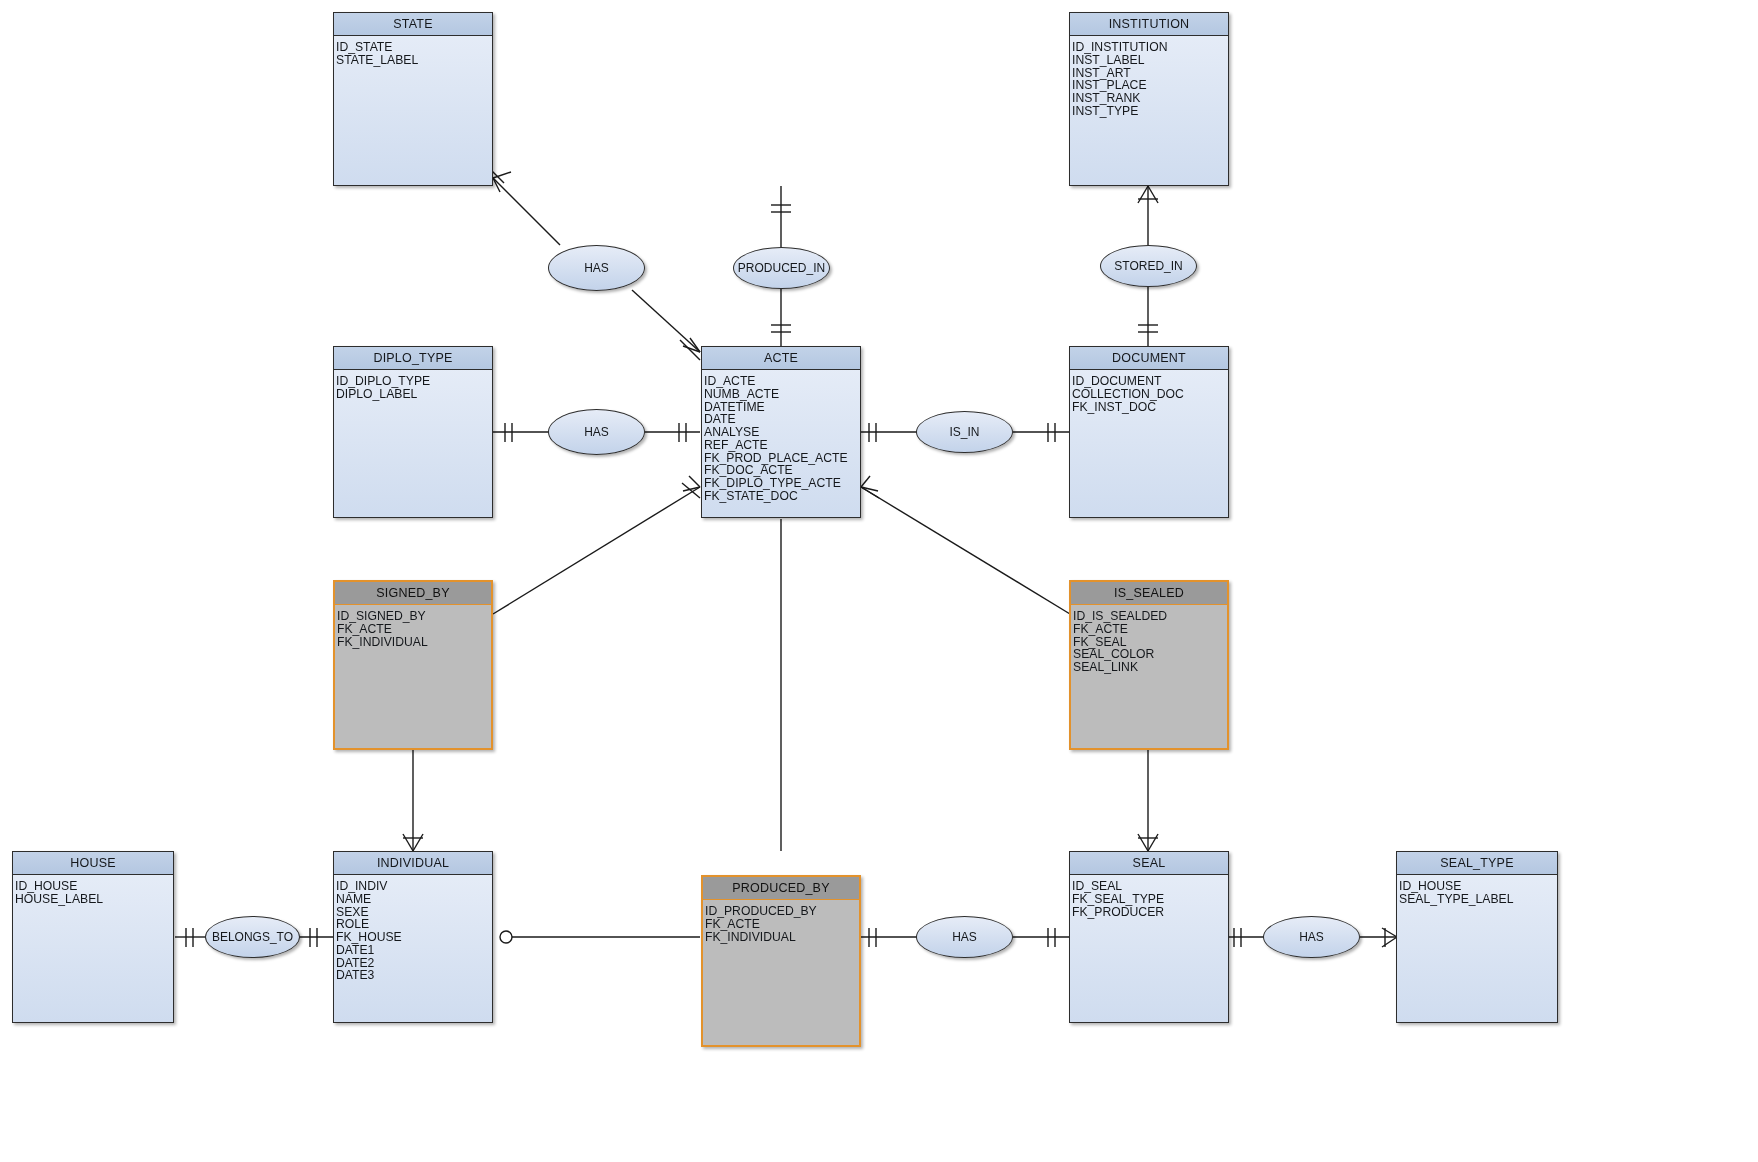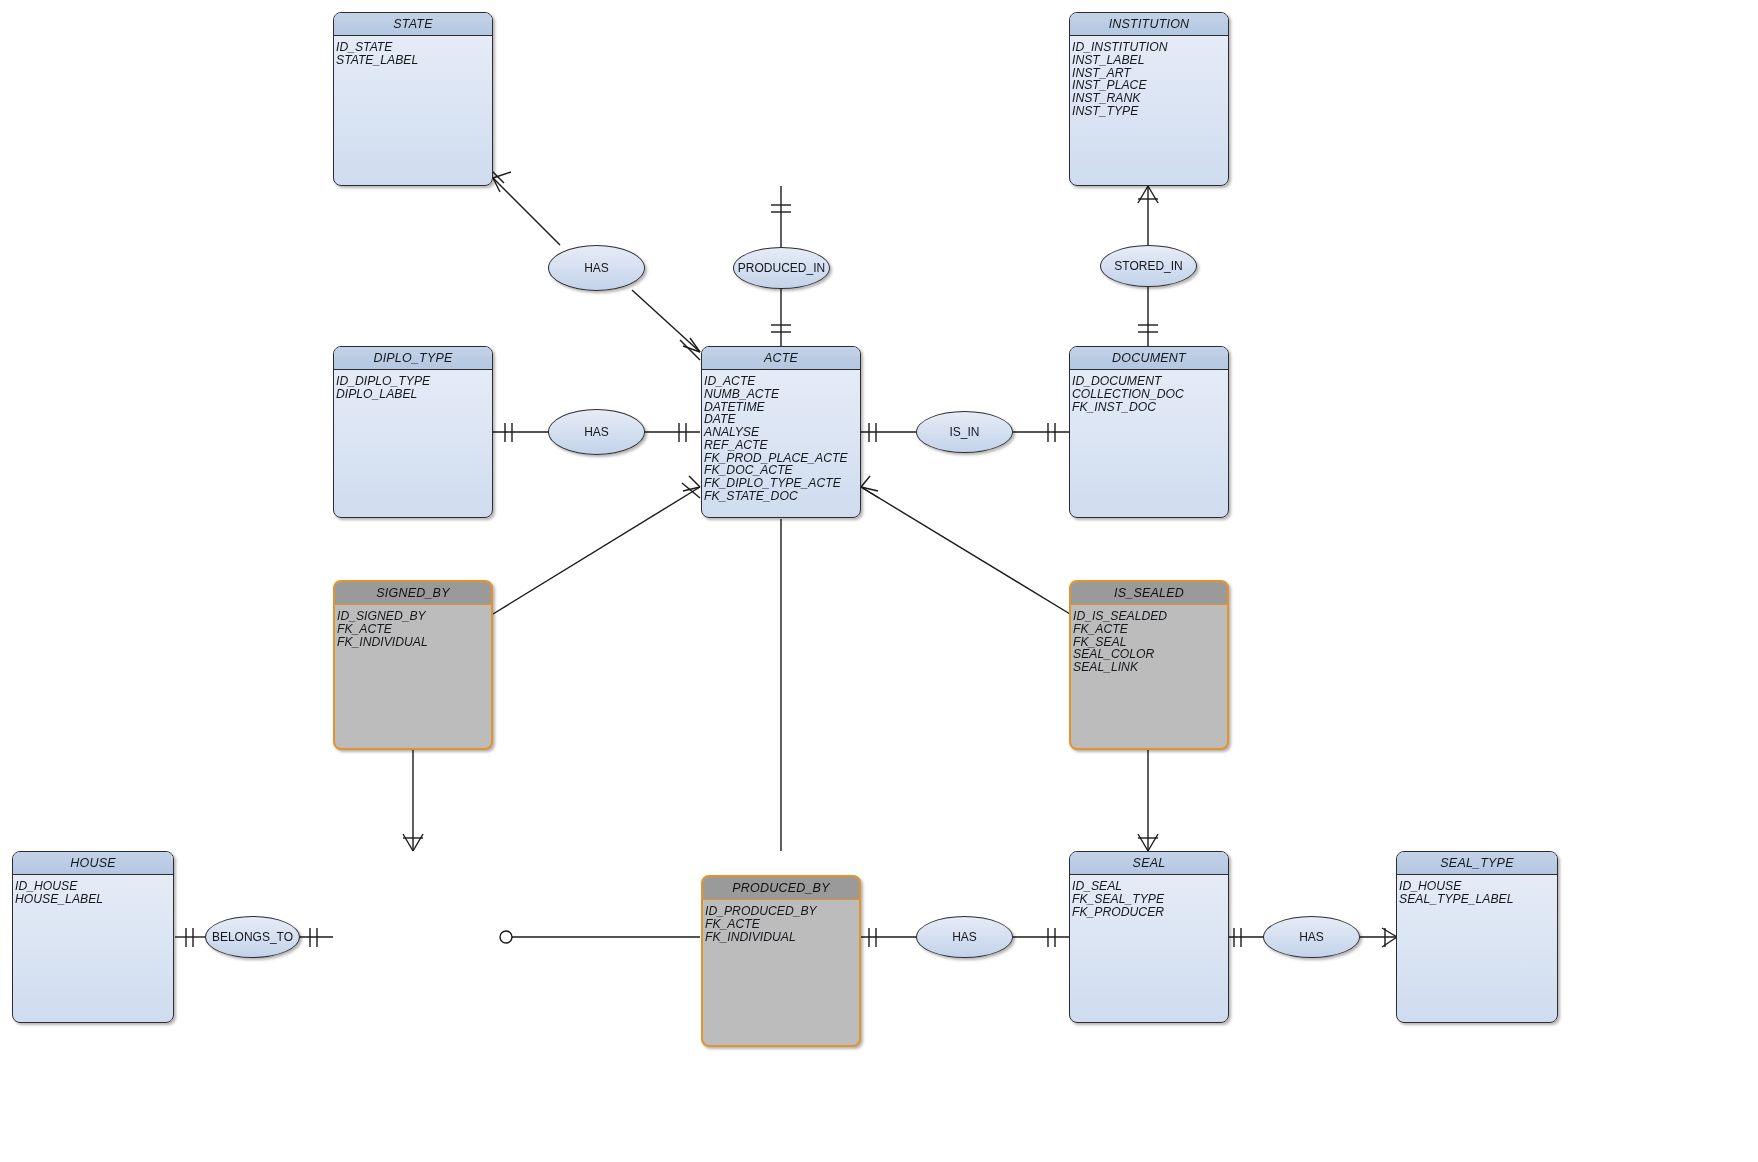--- a/index.html
+++ b/index.html
@@ -24,25 +24,24 @@
     width: 1758px;
     height: 1162px;
     pointer-events: none;
   }
 
   
   .entity {
     position: absolute;
     box-sizing: border-box;
     border: 1px solid #2d2d2d;
-    border-radius: 8px;
+    border-radius: 0;
     background: linear-gradient(180deg, #e8eef8 0%, #cfdcef 100%);
     box-shadow: 2px 2px 3px rgba(0,0,0,0.30);
     overflow: hidden;
-    font-style: italic;
   }
   .entity .ent-title {
     height: 22px;
     line-height: 22px;
     text-align: center;
     font-size: 12.5px;
     color: #15181c;
     background: linear-gradient(180deg, #c2d2e8 0%, #b4c7e1 100%);
     border-bottom: 1px solid #2d2d2d;
     letter-spacing: 0.2px;
@@ -297,20 +296,33 @@
   </div>
 
   <div class="entity" style="left:12px; top:851px; width:162px; height:172px;">
     <div class="ent-title">HOUSE</div>
     <div class="ent-fields">
       <div class="fld">ID_HOUSE</div>
       <div class="fld">HOUSE_LABEL</div>
     </div>
   </div>
 
+  <div class="entity" style="left:333px; top:851px; width:160px; height:172px;">
+    <div class="ent-title">INDIVIDUAL</div>
+    <div class="ent-fields">
+      <div class="fld">ID_INDIV</div>
+      <div class="fld">NAME</div>
+      <div class="fld">SEXE</div>
+      <div class="fld">ROLE</div>
+      <div class="fld">FK_HOUSE</div>
+      <div class="fld">DATE1</div>
+      <div class="fld">DATE2</div>
+      <div class="fld">DATE3</div>
+    </div>
+  </div>
 
   <div class="entity assoc" style="left:701px; top:875px; width:160px; height:172px;">
     <div class="ent-title">PRODUCED_BY</div>
     <div class="ent-fields">
       <div class="fld">ID_PRODUCED_BY</div>
       <div class="fld">FK_ACTE</div>
       <div class="fld">FK_INDIVIDUAL</div>
     </div>
   </div>
 

